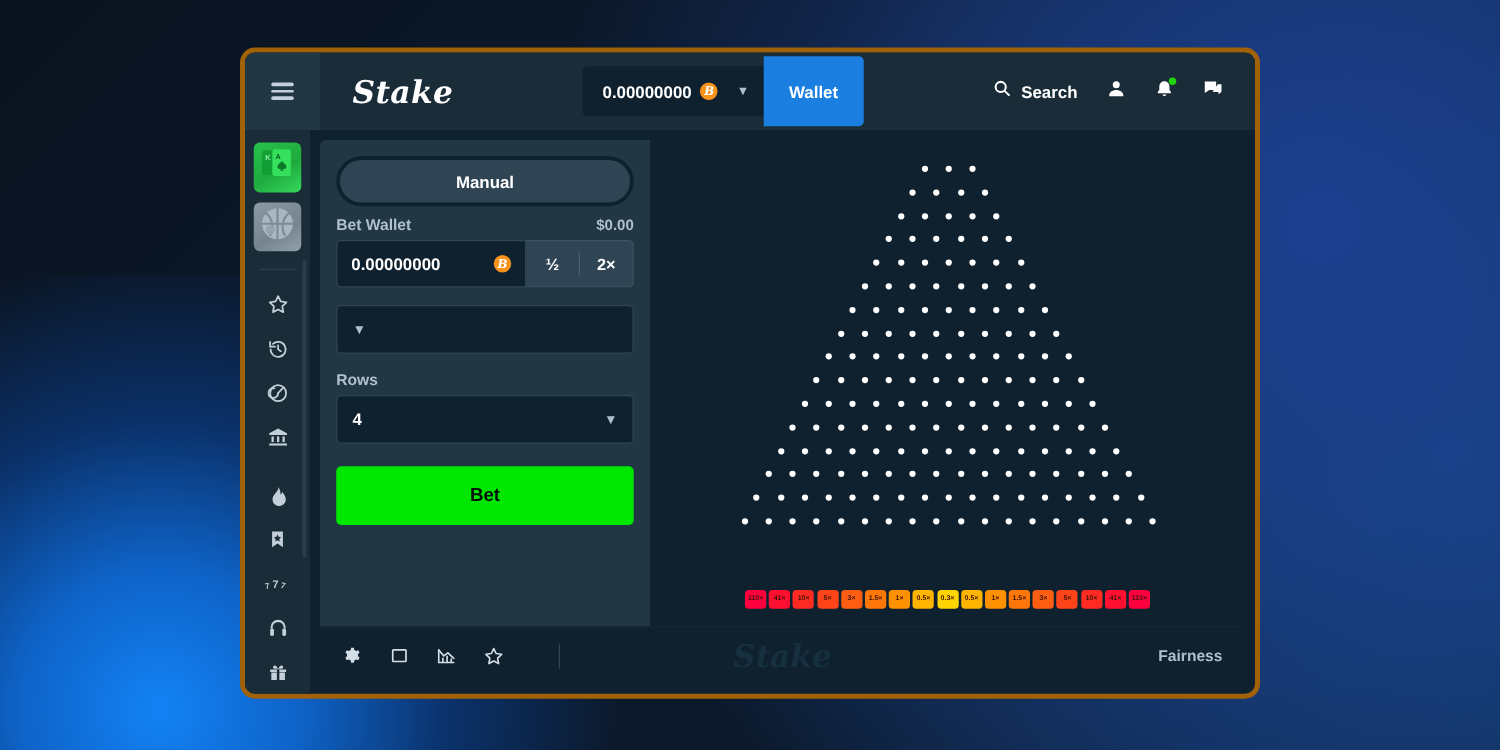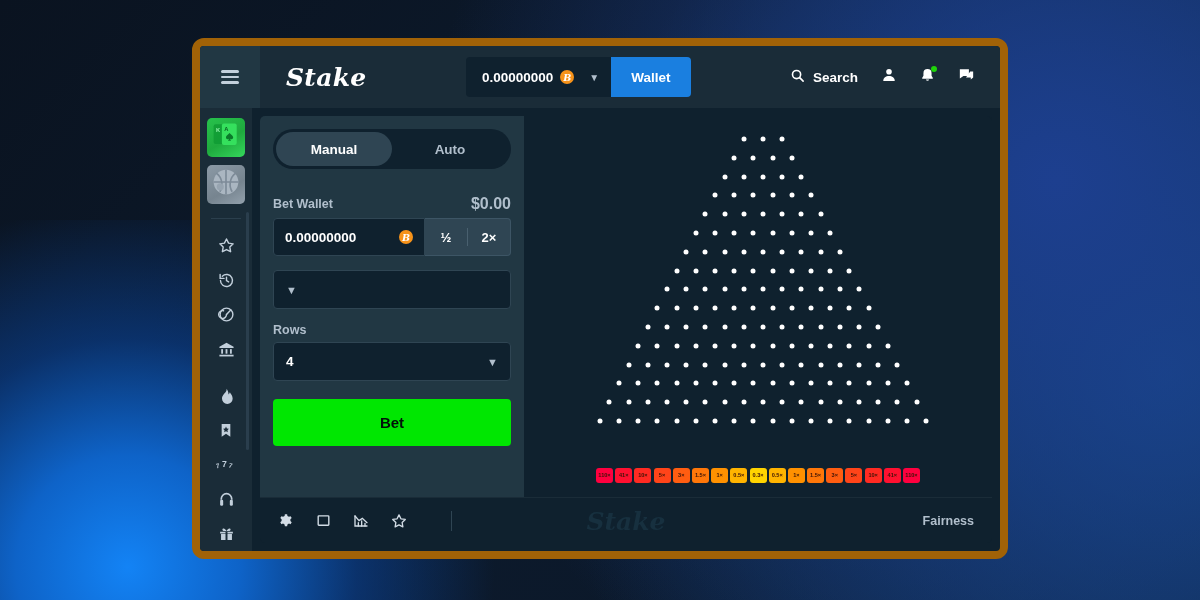--- a/index.html
+++ b/index.html
@@ -17,21 +17,21 @@
       linear-gradient(135deg, #0a1320 0%, #0c1a2c 45%, #0b1728 100%);
   }
   #bg-glow-left {
     position:absolute; left:-120px; bottom:-180px;
     width:620px; height:560px;
     background:radial-gradient(circle at 40% 62%, #1383f5 0%, #0e63c8 22%, rgba(10,70,160,0.55) 45%, rgba(8,40,95,0) 72%);
   }
   #app-window {
     position:absolute; left:192px; top:38px;
     width:816px; height:521px;
-    border:8px solid #a16207; border-radius:12px;
+    border:4px solid #a16207; border-radius:12px;
     background:#0f212e; overflow:hidden;
     display:flex; flex-direction:column;
   }
   
   .header {
     height:62px; background:#1a2c38;
     display:flex; align-items:center; flex:0 0 62px;
   }
   .ham-zone {
     width:60px; height:62px; display:flex;
@@ -52,21 +52,21 @@
   }
   .balance-val { color:#fff; font-size:13.5px; font-weight:700; }
   .btc-coin {
     width:14px; height:14px; border-radius:50%;
     background:#f7931a; color:#fff; font-size:9.5px; font-weight:700;
     display:flex; align-items:center; justify-content:center;
     font-family:"DejaVu Serif", serif; font-style:italic;
   }
   .chev { color:#b1bfcc; font-size:10px; margin-left:8px; }
   .wallet-btn {
-    background:#1a7fe0; color:#fff; height:40px; padding:0 20px;
+    background:#1a7fe0; color:#fff; height:56px; padding:0 20px;
     border:none; border-radius:0 4px 4px 0; font-size:13.5px;
     font-weight:700; cursor:pointer; font-family:inherit;
   }
   .header-right { margin-left:auto; display:flex; align-items:center; gap:23px; padding-right:25px; }
   .search-box { display:flex; align-items:center; gap:8px; cursor:pointer; }
   .search-txt { color:#fff; font-size:13.5px; font-weight:700; }
   .hicon { position:relative; display:flex; align-items:center; cursor:pointer; }
   .dot-green {
     position:absolute; top:-1px; right:-2px;
     width:6px; height:6px; border-radius:50%; background:#1fd40a;
@@ -97,31 +97,31 @@
   
   .game-wrap { flex:1; display:flex; flex-direction:column; padding:8px; min-width:0; }
   .game-main { flex:1; display:flex; min-height:0; }
   .bet-panel {
     width:264px; flex:0 0 264px; background:#213743;
     border-radius:5px 0 0 0; padding:13px;
     display:flex; flex-direction:column;
   }
   .tabs {
     background:#0f212e; border-radius:20px; padding:3px;
-    display:flex; margin-bottom:26px;
+    display:flex; margin-bottom:8px;
   }
   .tab {
     flex:1; height:34px; border-radius:20px; border:none;
     background:transparent; color:#b1bfcc; font-size:13.5px;
     font-weight:700; cursor:pointer; font-family:inherit;
   }
   .tab.active { background:#2f4553; color:#fff; }
   .lbl-row { display:flex; justify-content:space-between; align-items:center; margin-bottom:5px; }
   .lbl { color:#b1bfcc; font-size:12.5px; font-weight:700; }
-  .lbl-right { color:#b1bfcc; font-size:16px; font-weight:700; }
+  .lbl-right { color:#b1bfcc; font-size:12px; font-weight:700; }
   .amt-row { display:flex; margin-bottom:14px; height:38px; }
   .amt-input {
     flex:1; background:#0f212e; border:1px solid #2f4553;
     border-radius:4px 0 0 4px; display:flex; align-items:center;
     padding:0 11px; gap:6px;
   }
   .amt-val { flex:1; color:#fff; font-size:13.5px; font-weight:700; }
   .mult-grp {
     display:flex; background:#2f4553; border-radius:0 4px 4px 0;
     border:1px solid #3d5565; border-left:none;
@@ -337,21 +337,20 @@
       </div>
       <div class="scroll-rail"></div>
     </div>
 
     <div class="game-wrap">
       <div class="game-main">
 
         <div class="bet-panel">
           <div class="tabs">
             <button class="tab active">Manual</button>
-            <button class="tab">Auto</button>
           </div>
 
           <div class="lbl-row">
             <span class="lbl">Bet Wallet</span>
             <span class="lbl-right">$0.00</span>
           </div>
           <div class="amt-row">
             <div class="amt-input">
               <span class="amt-val">0.00000000</span>
               <span class="btc-coin">B</span>

